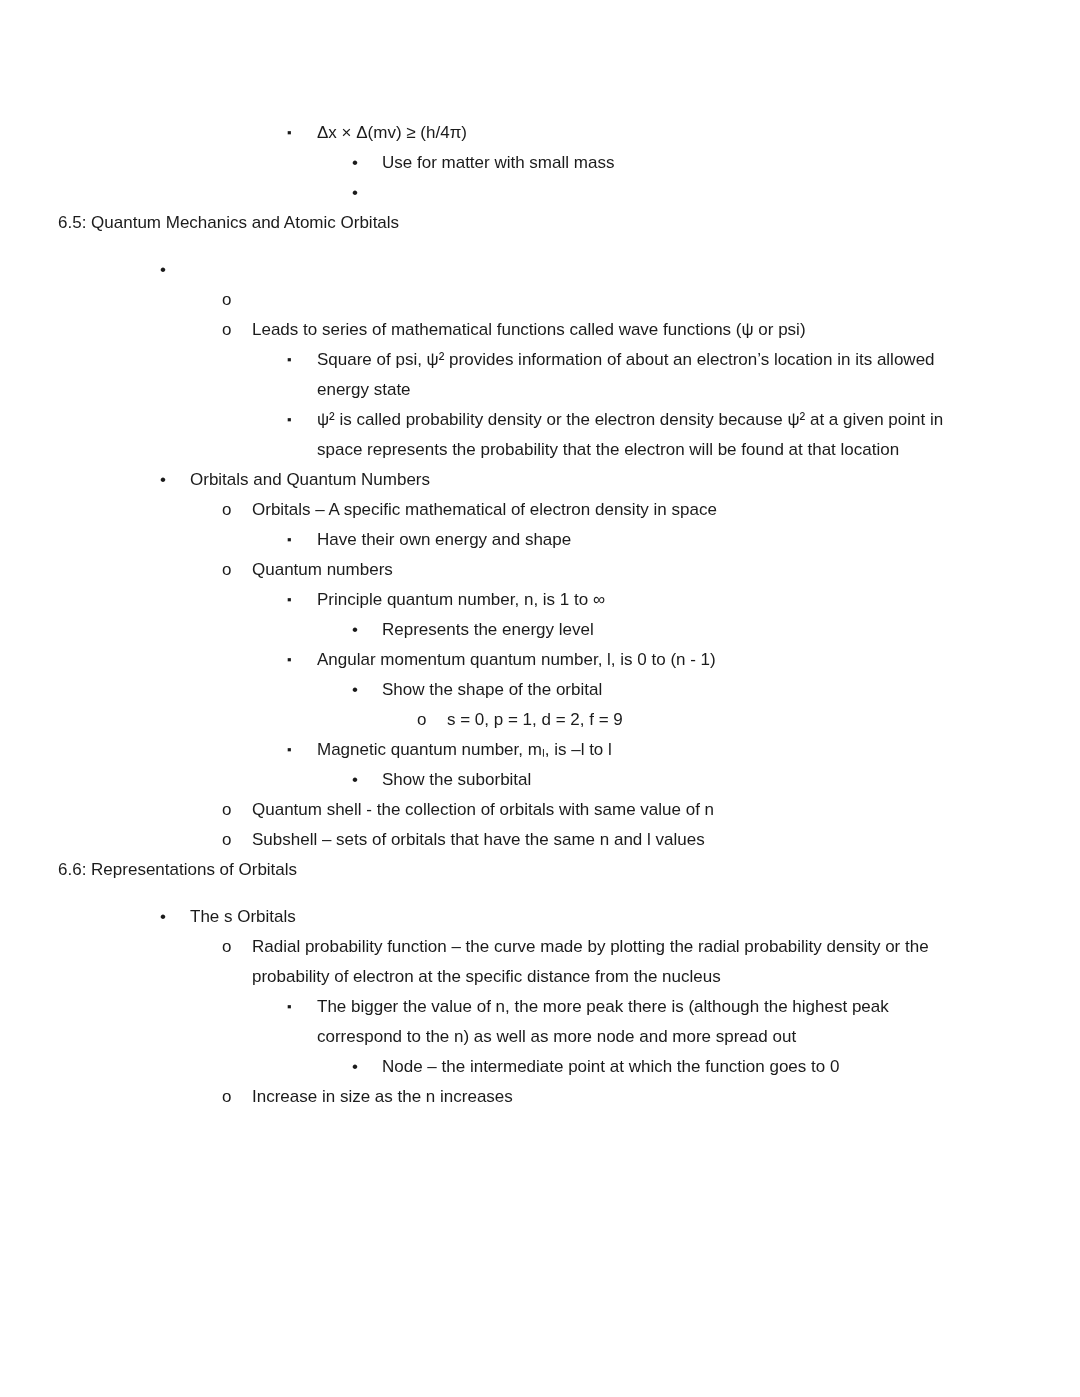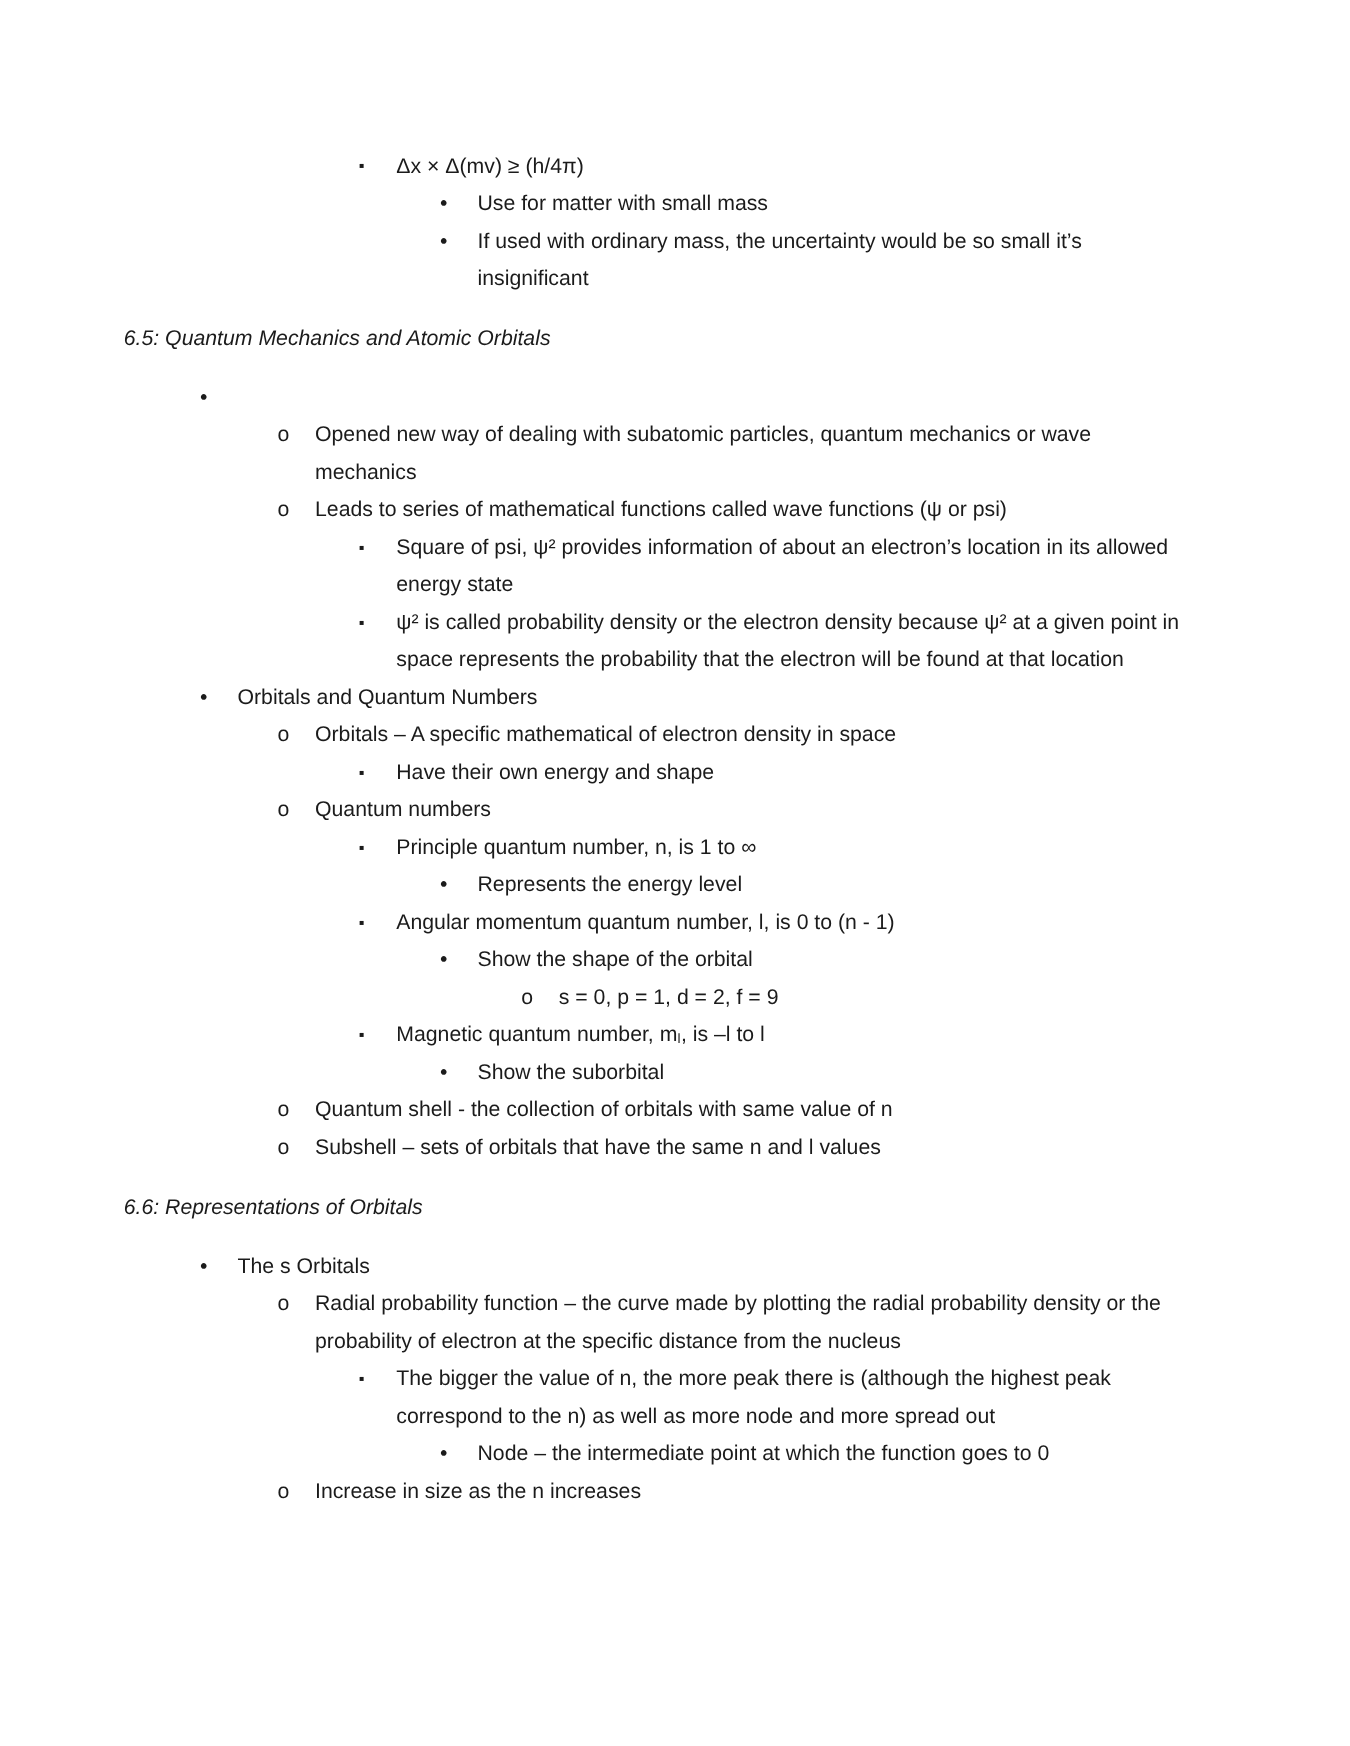--- a/index.html
+++ b/index.html
@@ -30,24 +30,22 @@
     flex: 0 0 30px;
     text-align: left;
   }
   .block .marker.sq {
     font-size: 13px;
   }
   .block .text {
     flex: 1 1 auto;
   }
   .heading {
-    padding-left: 99px;
-    margin-top: 18px;
+    padding-left: 58px;
     margin-bottom: 17px;
-    font-style: italic;
   }
   .level-1 { padding-left: 160px; }
   .level-2 { padding-left: 222px; }
   .level-3 { padding-left: 287px; }
   .level-4 { padding-left: 352px; }
   .level-5 { padding-left: 417px; }
 </style>
 </head>
 <body>
 
@@ -58,35 +56,33 @@
     <span class="text">Δx × Δ(mv) ≥ (h/4π)</span>
   </div>
 
   <div class="block level-4">
     <span class="marker">•</span>
     <span class="text">Use for matter with small mass</span>
   </div>
 
   <div class="block level-4">
     <span class="marker">•</span>
-    <span class="text">If used with ordinary mass, the uncertainty would be so small it’s insignificant</span>
   </div>
 
   <div class="block heading">
 
     <span class="text">6.5: Quantum Mechanics and Atomic Orbitals</span>
   </div>
 
   <div class="block level-1">
     <span class="marker">•</span>
   </div>
 
   <div class="block level-2">
     <span class="marker">o</span>
-    <span class="text">Opened new way of dealing with subatomic particles, quantum mechanics or wave mechanics</span>
   </div>
 
   <div class="block level-2">
     <span class="marker">o</span>
     <span class="text">Leads to series of mathematical functions called wave functions (ψ or psi)</span>
   </div>
 
   <div class="block level-3">
     <span class="marker sq">▪</span>
     <span class="text">Square of psi, ψ² provides information of about an electron’s location in its allowed energy state</span>

